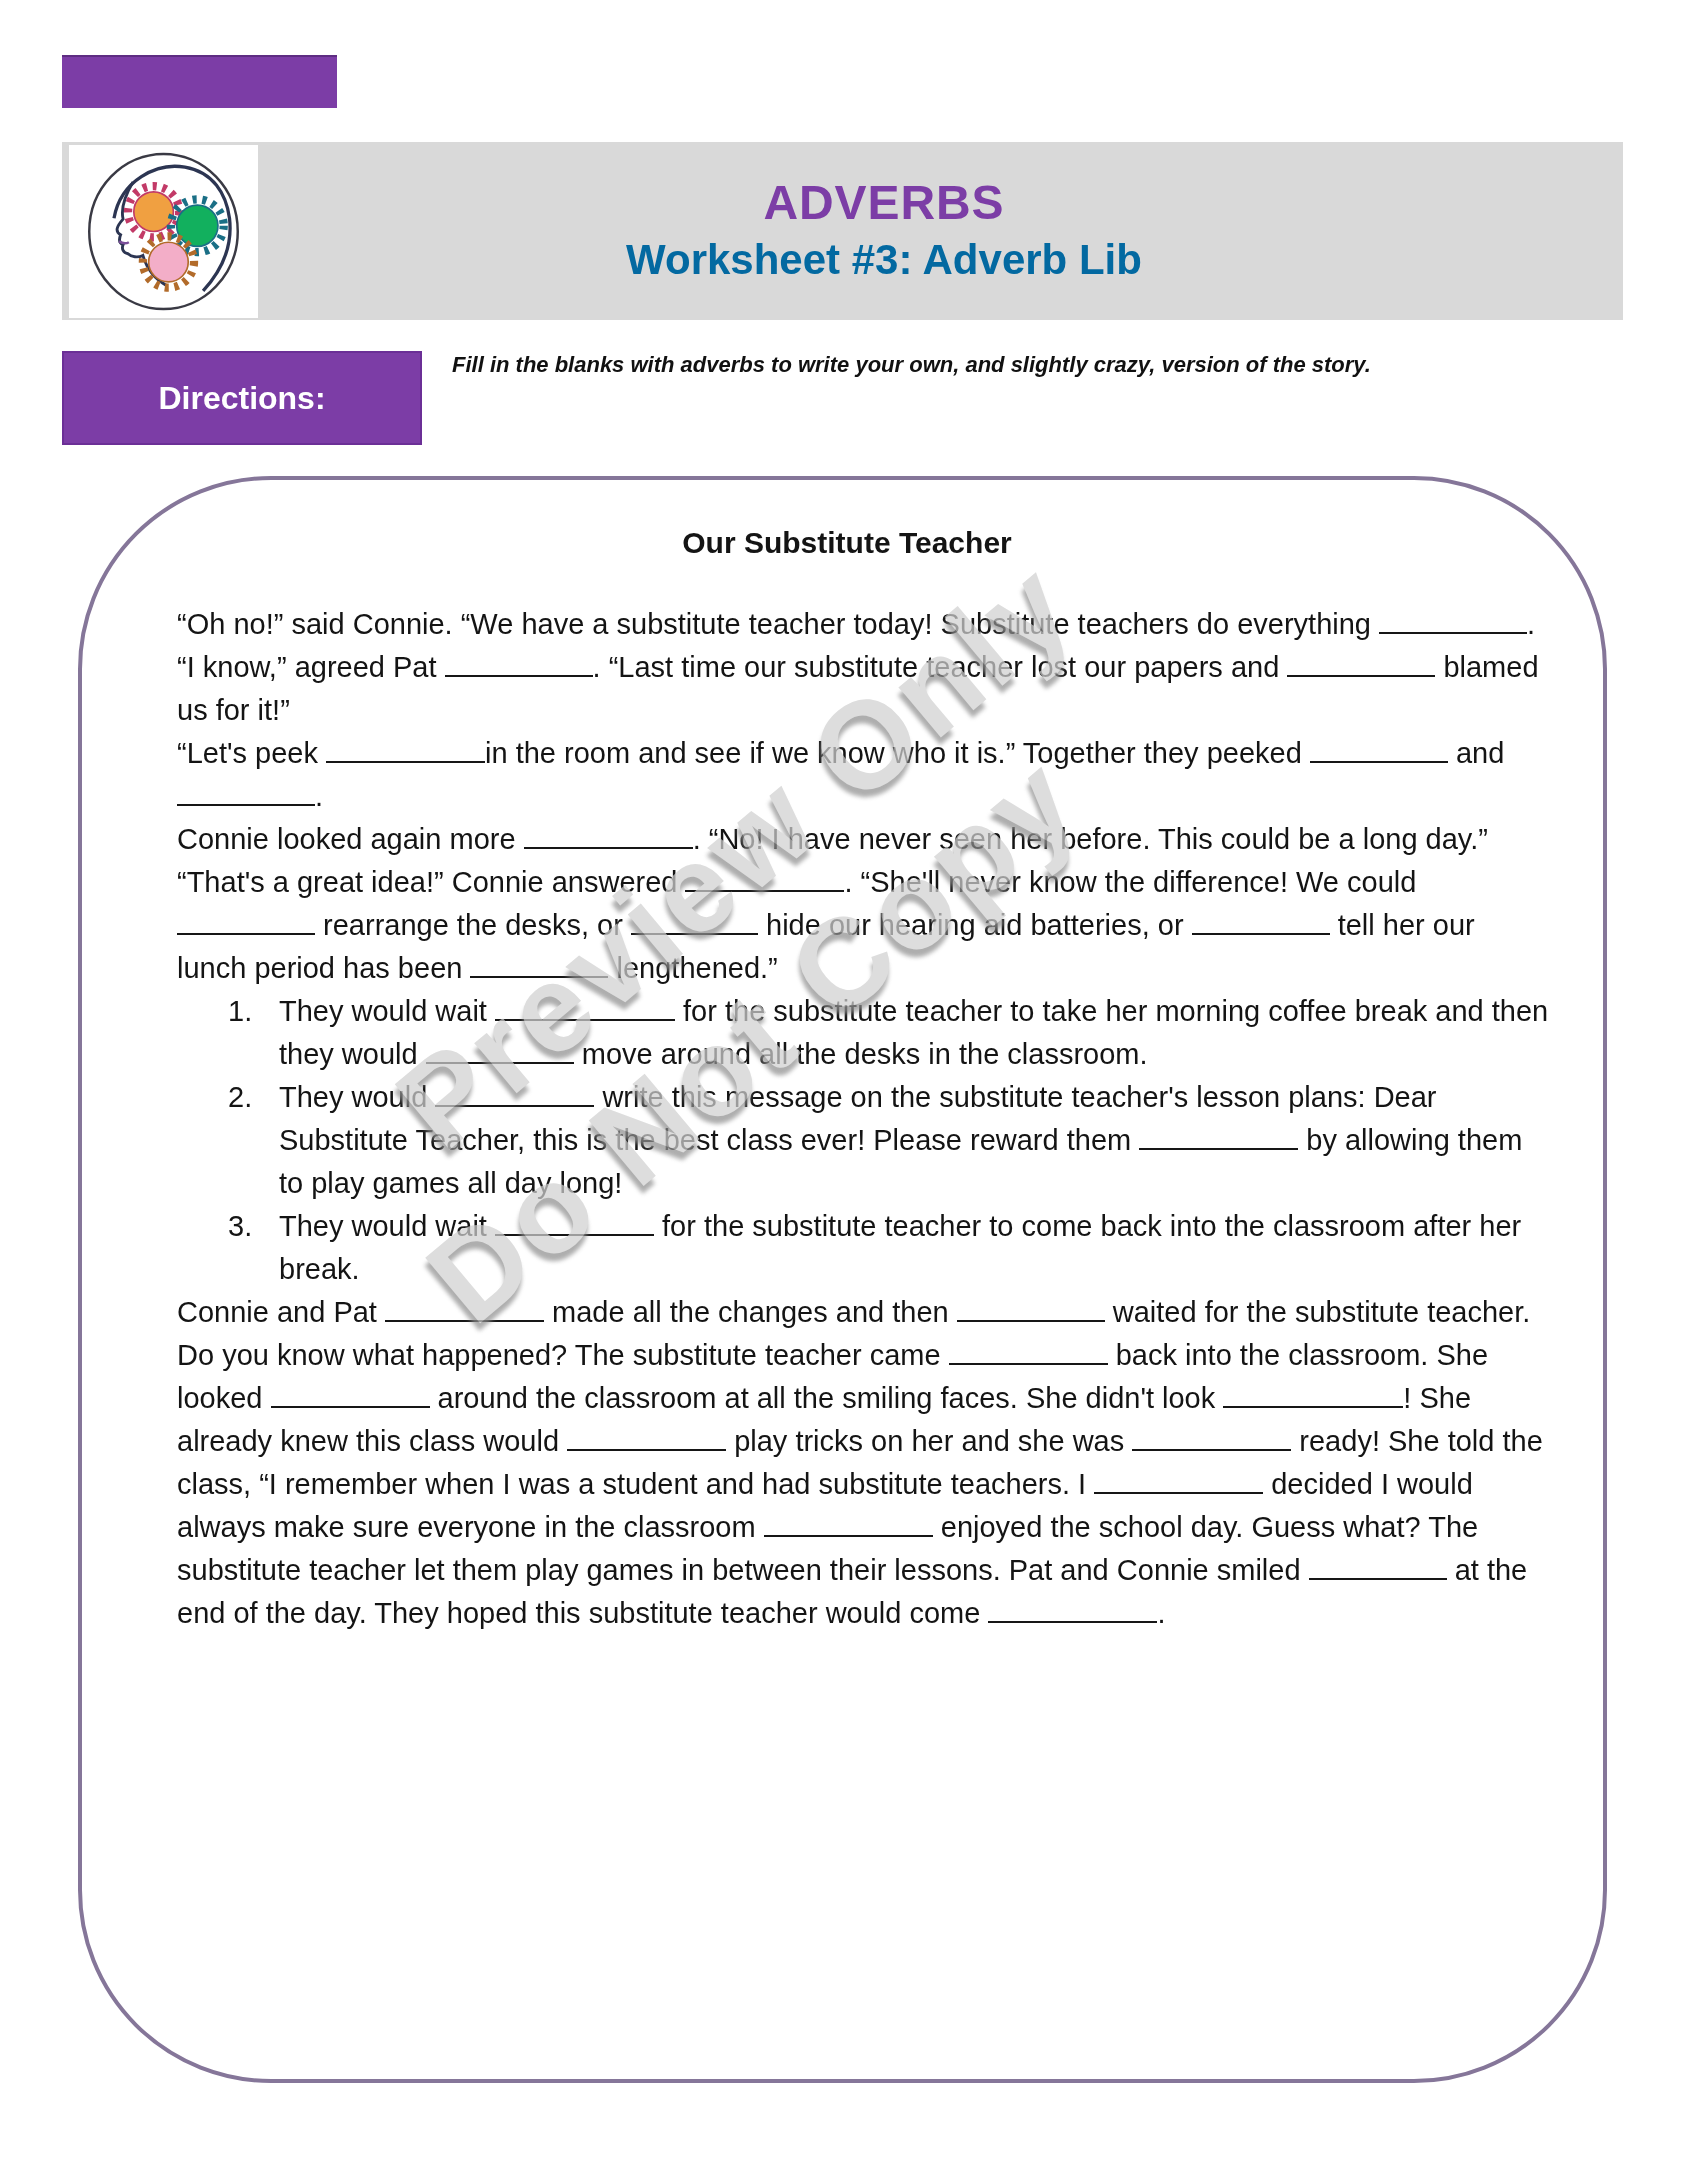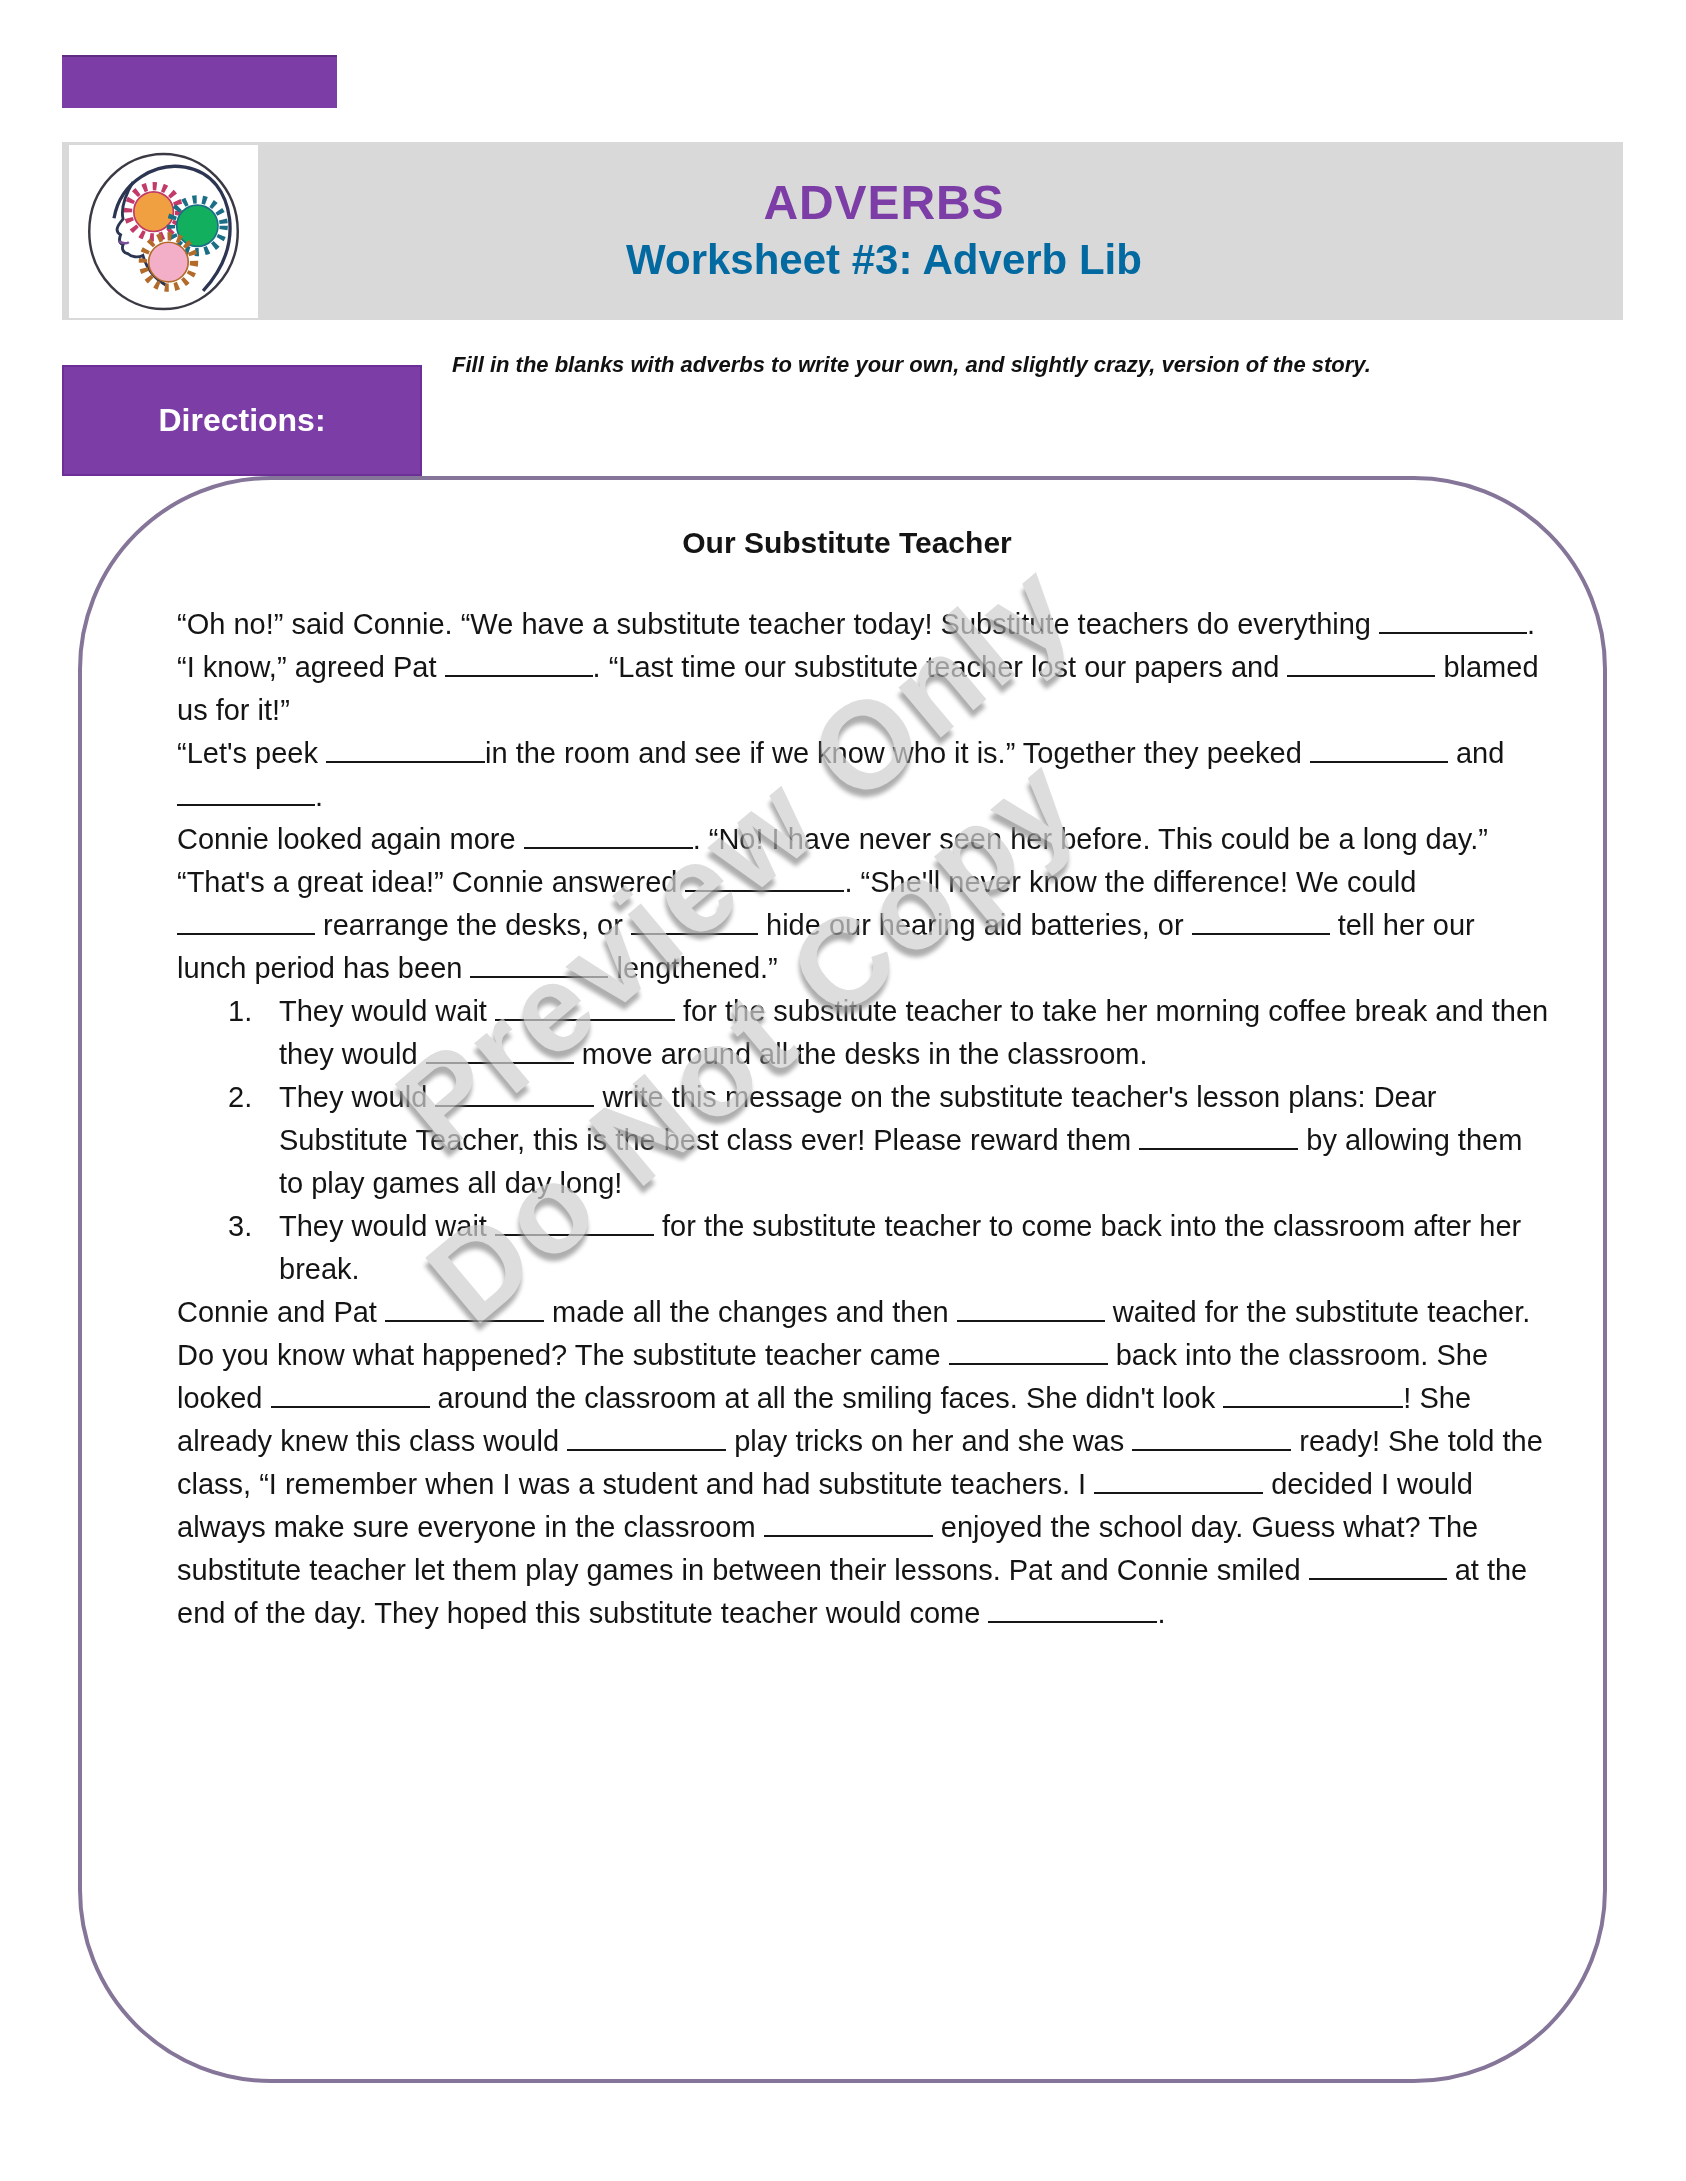--- a/index.html
+++ b/index.html
@@ -14,21 +14,21 @@
   .banner{position:absolute;left:62px;top:142px;width:1561px;height:178px;background:#d9d9d9;}
   .logo-box{position:absolute;left:7.3px;top:2.8px;width:189px;height:173px;background:#ffffff;
             display:flex;align-items:center;justify-content:center;}
   .titles{position:absolute;left:0;top:0;width:100%;height:100%;
           display:flex;flex-direction:column;align-items:center;justify-content:center;
           padding-left:83px;box-sizing:border-box;}
   .banner-title{font-size:48px;font-weight:bold;color:#7c3da6;letter-spacing:0.9px;line-height:1.05;}
   .banner-subtitle{font-size:42px;font-weight:bold;color:#0369a1;margin-top:7.3px;}
 
   
-  .directions-label{position:absolute;left:62px;top:365px;width:360px;height:111px;
+  .directions-label{position:absolute;left:62px;top:351px;width:360px;height:94px;
         background:#7c3da6;border:2.8px solid #6b2f96;box-sizing:border-box;
         color:#ffffff;font-size:32px;font-weight:bold;
         display:flex;align-items:center;justify-content:center;}
   .directions-text{position:absolute;left:452px;top:350px;width:1185px;
         font-size:22px;font-weight:bold;line-height:1.38;color:#111;font-style:italic;}
 
   
   .story-box{position:absolute;left:78px;top:476px;width:1529px;height:1607px;
         border:4.6px solid #857699;border-radius:193px;box-sizing:border-box;
         padding:46px 53px 37px 62px;z-index:1;}

